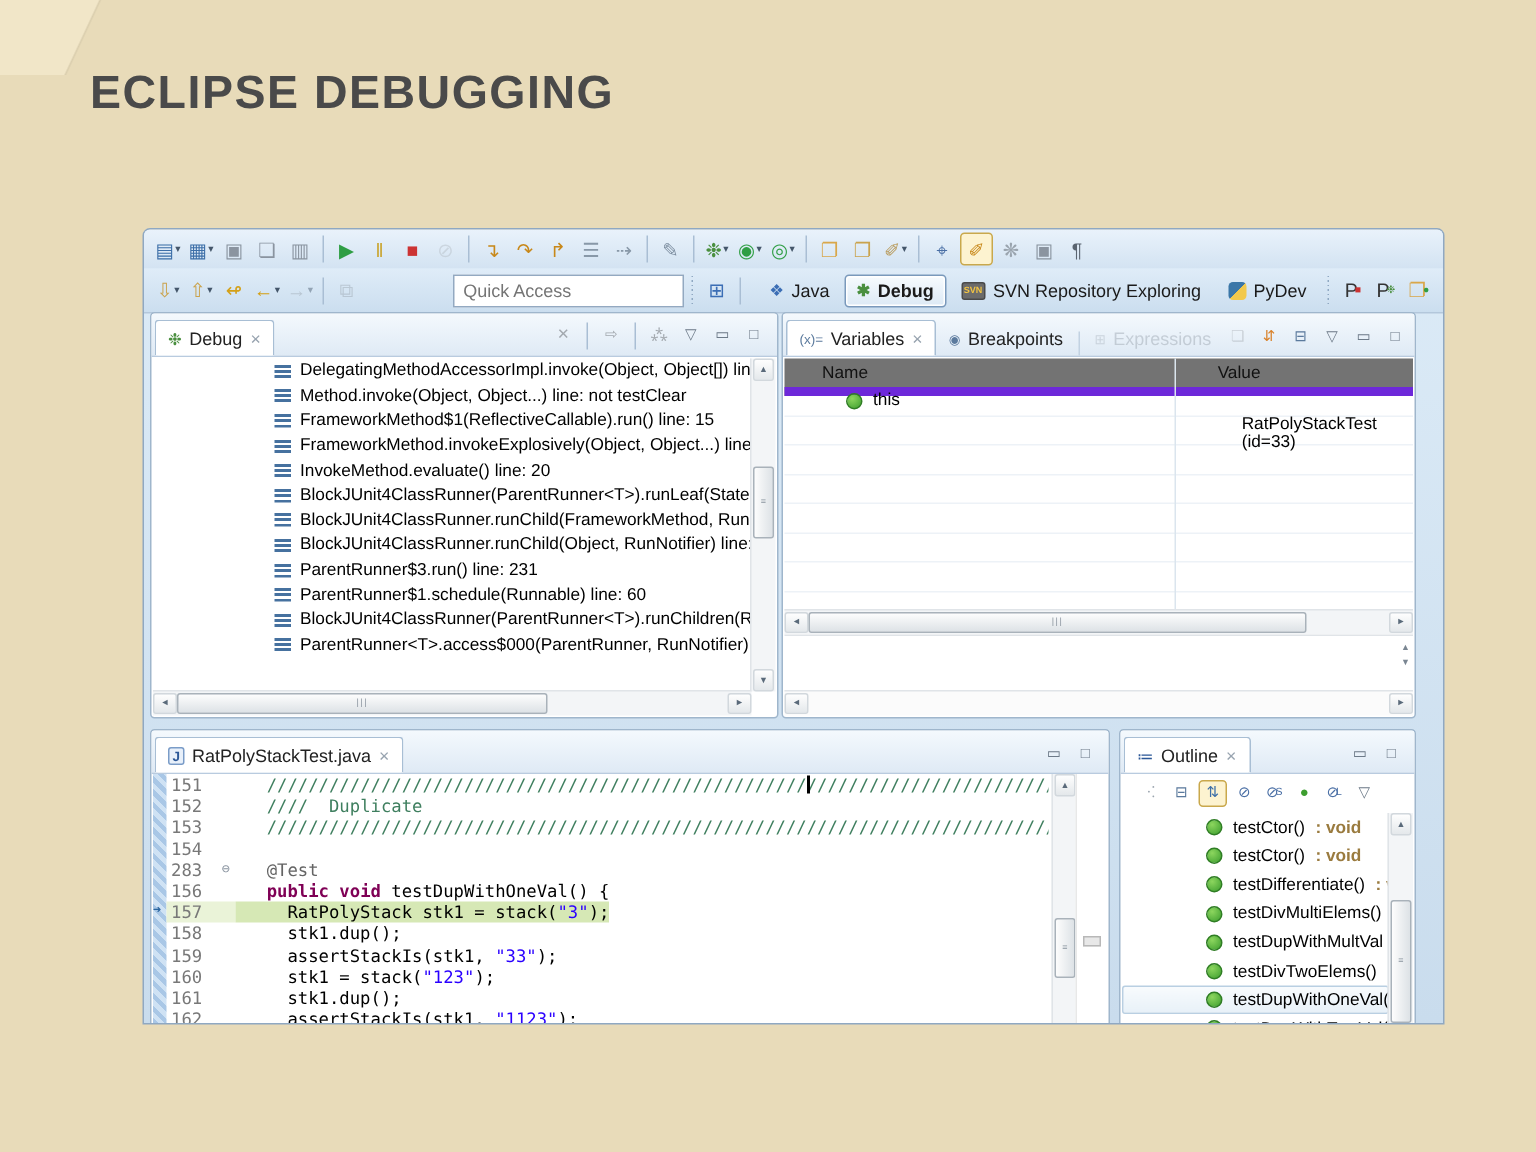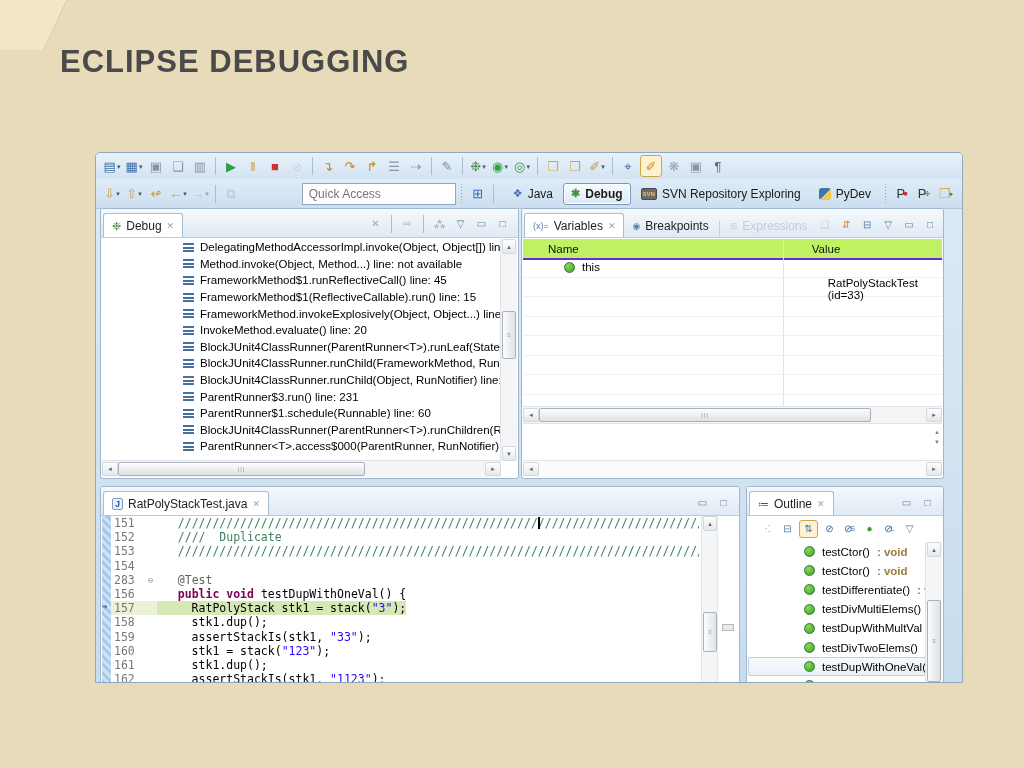--- a/index.html
+++ b/index.html
@@ -71,21 +71,21 @@
     font-size:6px;color:#5a6a7a;background:linear-gradient(#fefefe,#e4e8eb);border:1px solid #d2d8dd;border-radius:2px;}
   .vscroll .sb-btn{left:1px;right:1px;height:13px;}
   .hscroll .sb-btn{top:1px;bottom:1px;width:14px;}
   .sb-thumb{position:absolute;border:1px solid #a9b2ba;border-radius:2px;
     display:flex;align-items:center;justify-content:center;color:#8a949e;}
   .vscroll .sb-thumb{left:1px;right:1px;background:linear-gradient(90deg,#fdfdfd,#dde2e6);font-size:6px;}
   .hscroll .sb-thumb{top:1px;bottom:1px;background:linear-gradient(#fdfdfd,#dde2e6);font-size:6px;letter-spacing:1px;}
 
   
   .var-header{position:absolute;left:1px;right:1px;top:30px;height:19px;display:flex;
-    font-size:11.5px;color:#111;border-bottom:2px solid #6d28d9;background:#bef264;}
+    font-size:11.5px;color:#111;border-bottom:6px solid #6d28d9;background:#737373;}
   .vh-name{width:62%;padding-left:25px;display:flex;align-items:center;}
   .vh-value{flex:1;display:flex;align-items:center;padding-left:4px;}
   .var-rows{position:absolute;left:1px;right:1px;top:49px;height:148px;}
   .var-row{height:18.5px;display:flex;align-items:center;font-size:11.5px;border-bottom:1px solid #edf2f7;}
   .vr-name{width:62%;display:flex;align-items:center;padding-left:41px;gap:7px;}
   .vr-value{flex:1;padding-left:4px;margin-top:43px;}
   .var-dot,.o-dot{width:9px;height:9px;border-radius:50%;flex:0 0 9px;
     background:radial-gradient(circle at 35% 30%,#8cd65e,#3d9e2f);border:1px solid #2f7d24;}
   .col-div{position:absolute;top:30px;height:167px;width:1px;background:#dbe5ee;left:62%;}
   .detail-pane{position:absolute;left:1px;right:1px;top:214px;height:31px;background:#fff;
@@ -322,25 +322,21 @@
             </span>
           </div>
       </div>
       <div class="debug-list" id="debug-frames">
           <div class="frame-row">
             <span class="frame-icon"></span>
             <span>DelegatingMethodAccessorImpl.invoke(Object, Object[]) lin</span>
           </div>
           <div class="frame-row">
             <span class="frame-icon"></span>
-            <span>Method.invoke(Object, Method...) line: not available</span>
-          </div>
-          <div class="frame-row">
-            <span class="frame-icon"></span>
-            <span>FrameworkMethod$1.runReflectiveCall() line: 45</span>
+            <span>Method.invoke(Object, Object...) line: not testClear</span>
           </div>
           <div class="frame-row">
             <span class="frame-icon"></span>
             <span>FrameworkMethod$1(ReflectiveCallable).run() line: 15</span>
           </div>
           <div class="frame-row">
             <span class="frame-icon"></span>
             <span>FrameworkMethod.invokeExplosively(Object, Object...) line:</span>
           </div>
           <div class="frame-row">

